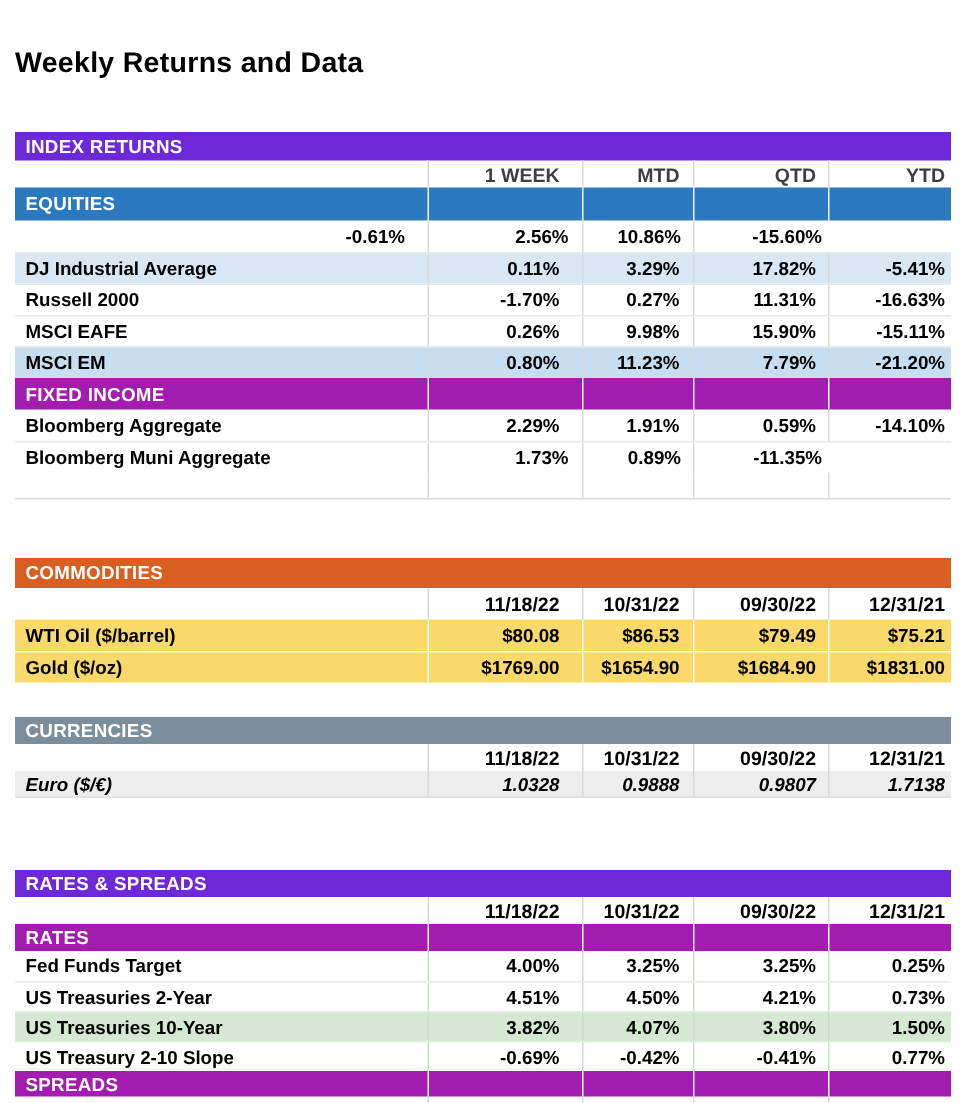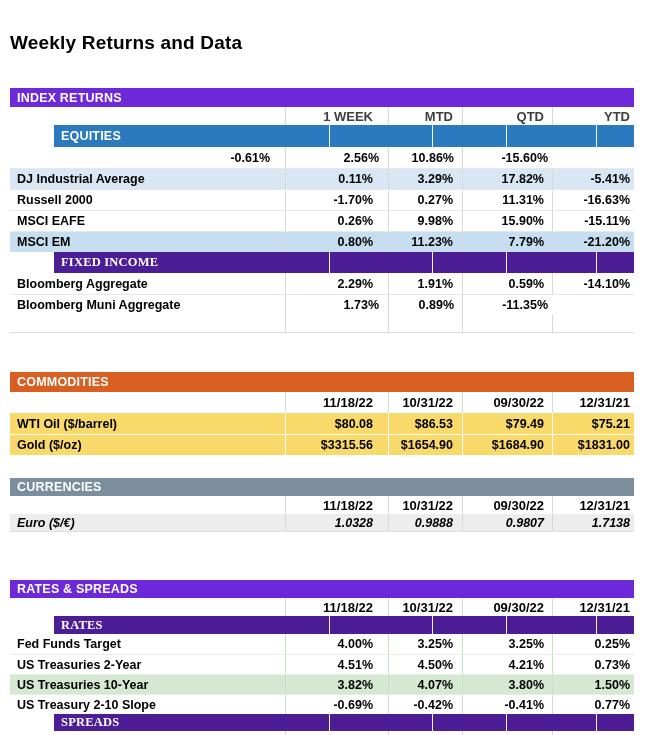--- a/index.html
+++ b/index.html
@@ -32,25 +32,25 @@
 
   
   .bar{display:flex;align-items:center;box-sizing:border-box;color:#fff;font-weight:700;
        font-size:12.5px;padding-left:7px;letter-spacing:0.2px;}
   .bar-navy{background:#6d28d9;height:19px;}
   .t-rates .bar-navy{height:18px;}
   .bar-orange{background:#D85E21;height:20px;}
   .bar-bluegray{background:#7A8E9E;height:18px;}
 
   
-  .subbar{color:#fff;margin-left:44px;}
+  .subbar{color:#fff;}
   .subbar .label{color:#fff;font-weight:700;font-size:12.5px;letter-spacing:0.2px;}
   .subbar .cell + .cell{border-left:1px solid rgba(255,255,255,0.95);}
   .bar-blue{background:#2B79BE;height:22px;}
-  .bar-green{background:#4c1d95;height:21px;font-family:Liberation Serif, serif;}
+  .bar-green{background:#a21caf;height:21px;}
   .t-rates .bar-green{height:18px;}
   .bar-green.spreads{height:17px;}
 
   
   .colhead{height:18px;font-size:13px;font-weight:700;color:#3F3F3F;}
   .daterow{height:21px;font-size:13px;font-weight:700;color:#000;}
   .t-curr .daterow,.t-rates .daterow{height:18px;}
   .colhead .cell + .cell,.daterow .cell + .cell{border-left:1px solid #D9D9D9;}
 
   
@@ -183,21 +183,21 @@
     </div>
     <div class="row data bg-yellow">
       <div class="cell label">WTI Oil ($/barrel)</div>
       <div class="cell val c1">$80.08</div>
       <div class="cell val c2">$86.53</div>
       <div class="cell val c3">$79.49</div>
       <div class="cell val c4">$75.21</div>
     </div>
     <div class="row data bg-yellow">
       <div class="cell label">Gold ($/oz)</div>
-      <div class="cell val c1">$3315.56</div>
+      <div class="cell val c1">$1769.00</div>
       <div class="cell val c2">$1654.90</div>
       <div class="cell val c3">$1684.90</div>
       <div class="cell val c4">$1831.00</div>
     </div>
   </div>
 
   <div class="tbl t-curr">
     <div class="bar bar-bluegray">
       <span>CURRENCIES</span>
     </div>

